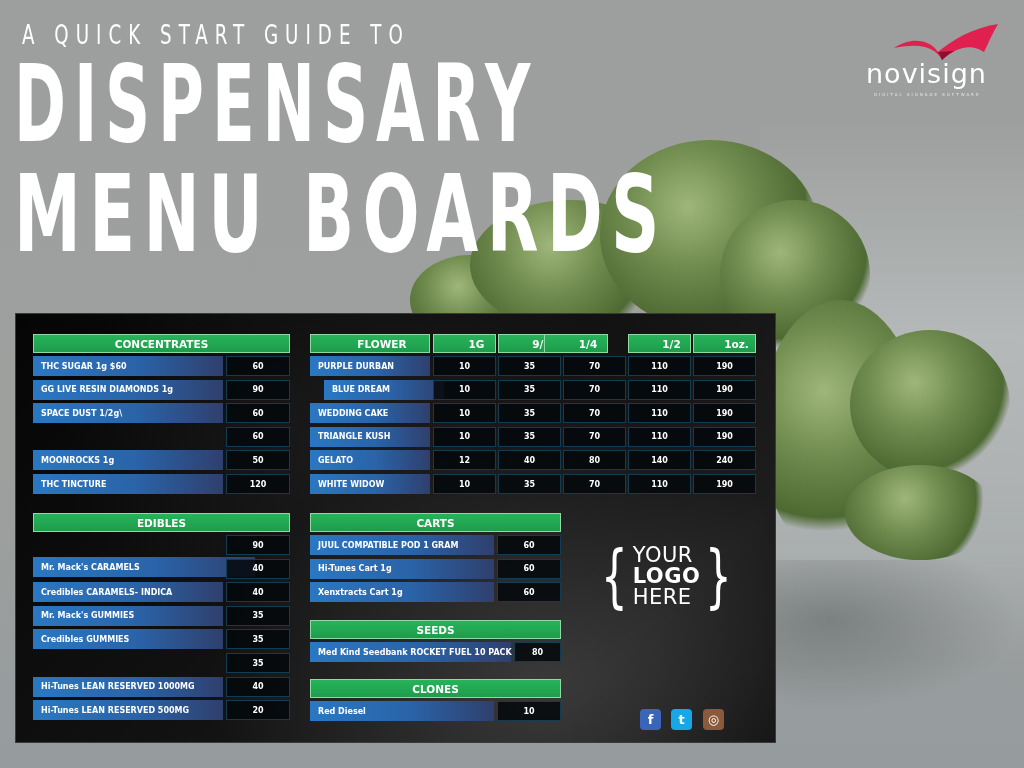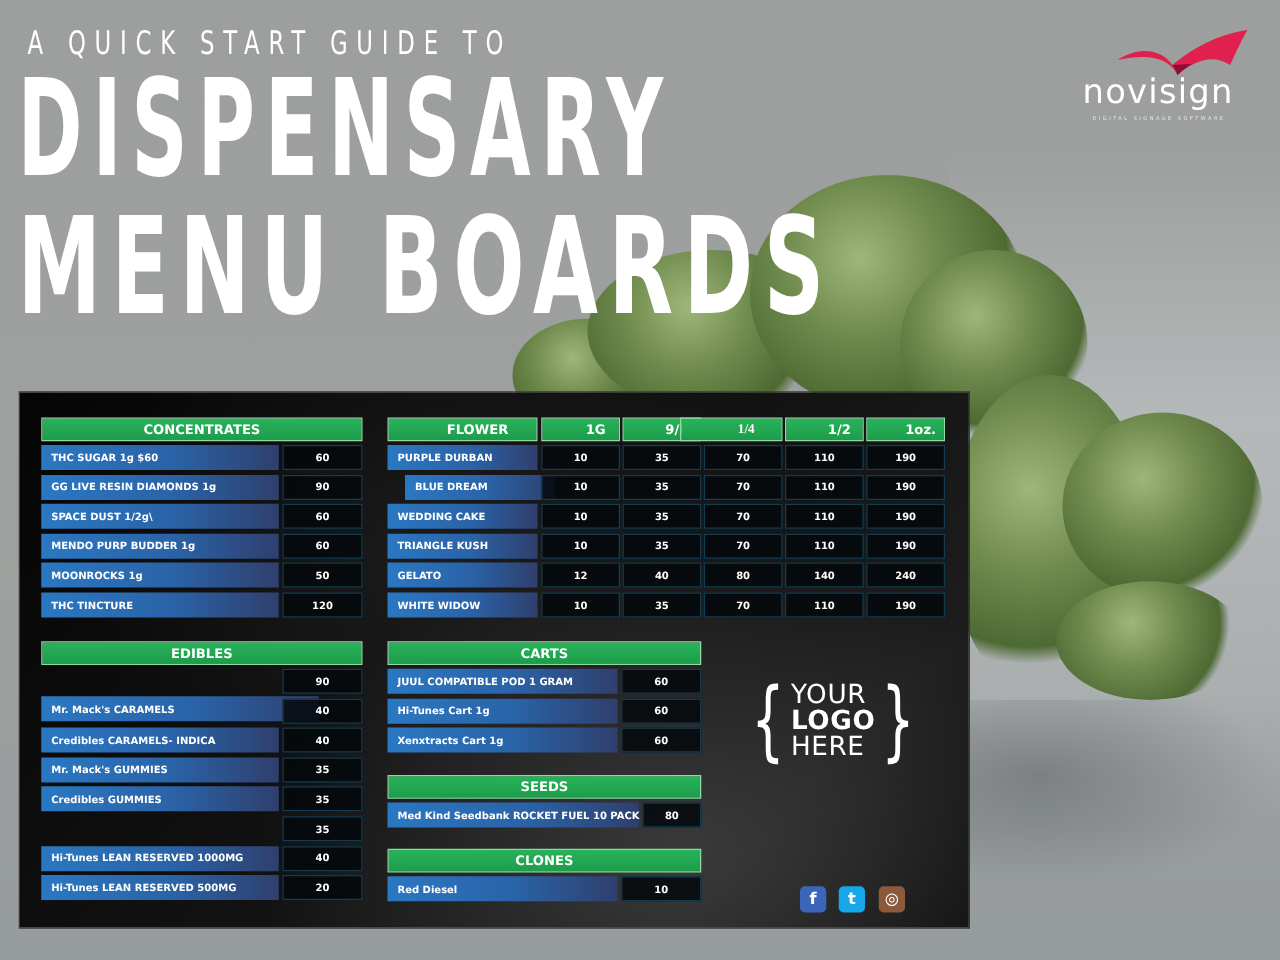--- a/index.html
+++ b/index.html
@@ -132,21 +132,20 @@
 </div>
 
 <div class="board" id="board">
     <div class="sec-header" style="left: 17px; top: 20px; width: 257px;">CONCENTRATES</div>
     <div class="item-name" style="left: 17px; top: 42px; width: 190px;">THC SUGAR 1g  $60</div>
     <div class="item-price" style="left: 210px; top: 42px; width: 64px;">60</div>
     <div class="item-name" style="left: 17px; top: 65.6px; width: 190px;">GG LIVE RESIN DIAMONDS  1g</div>
     <div class="item-price" style="left: 210px; top: 65.6px; width: 64px;">90</div>
     <div class="item-name" style="left: 17px; top: 89.2px; width: 190px;">SPACE DUST 1/2g\</div>
     <div class="item-price" style="left: 210px; top: 89.2px; width: 64px;">60</div>
-    <div class="item-name" style="left: 17px; top: 112.8px; width: 190px;">MENDO PURP BUDDER 1g</div>
     <div class="item-price" style="left: 210px; top: 112.8px; width: 64px;">60</div>
     <div class="item-name" style="left: 17px; top: 136.4px; width: 190px;">MOONROCKS 1g</div>
     <div class="item-price" style="left: 210px; top: 136.4px; width: 64px;">50</div>
     <div class="item-name" style="left: 17px; top: 160px; width: 190px;">THC TINCTURE</div>
     <div class="item-price" style="left: 210px; top: 160px; width: 64px;">120</div>
     <div class="sec-header" style="left: 17px; top: 199px; width: 257px;">EDIBLES</div>
     <div class="item-price" style="left: 210px; top: 221px; width: 64px;">90</div>
     <div class="item-name" style="left: 17px; top: 243px; width: 222px;">Mr. Mack's  CARAMELS</div>
     <div class="item-price" style="left: 210px; top: 244.6px; width: 64px;">40</div>
     <div class="item-name" style="left: 17px; top: 268.2px; width: 190px;">Credibles CARAMELS- INDICA</div>
@@ -169,21 +168,21 @@
     <div class="item-price" style="left: 481px; top: 268.2px; width: 64px;">60</div>
     <div class="sec-header" style="left: 294px; top: 306px; width: 251px;">SEEDS</div>
     <div class="item-name" style="left: 294px; top: 328px; width: 201px;">Med Kind Seedbank ROCKET FUEL 10 PACK</div>
     <div class="item-price" style="left: 498px; top: 328px; width: 47px;">80</div>
     <div class="sec-header" style="left: 294px; top: 365px; width: 251px;">CLONES</div>
     <div class="item-name" style="left: 294px; top: 387px; width: 184px;">Red Diesel</div>
     <div class="item-price" style="left: 481px; top: 387px; width: 64px;">10</div>
     <div class="flower-head" style="left: 294px; width: 120px;">FLOWER</div>
     <div class="flower-head" style="left: 417px; width: 63px;">1G</div>
     <div class="flower-head" style="left: 482px; width: 63px;">9/8</div>
-    <div class="flower-head" style="left: 528px; width: 82px; font-family: Liberation Serif, serif;">1/4</div>
+    <div class="flower-head" style="left: 528px; width: 64px;">1/4</div>
     <div class="flower-head" style="left: 612px; width: 63px;">1/2</div>
     <div class="flower-head" style="left: 677px; width: 63px;">1oz.</div>
     <div class="item-name" style="left: 294px; top: 42px; width: 120px;">PURPLE DURBAN</div>
     <div class="item-price" style="left: 417px; top: 42px; width: 63px;">10</div>
     <div class="item-price" style="left: 482px; top: 42px; width: 63px;">35</div>
     <div class="item-price" style="left: 547px; top: 42px; width: 63px;">70</div>
     <div class="item-price" style="left: 612px; top: 42px; width: 63px;">110</div>
     <div class="item-price" style="left: 677px; top: 42px; width: 63px;">190</div>
     <div class="item-name" style="left: 294px; top: 65.6px; width: 120px; margin-left: 14px;">BLUE DREAM</div>
     <div class="item-price" style="left: 417px; top: 65.6px; width: 63px;">10</div>

